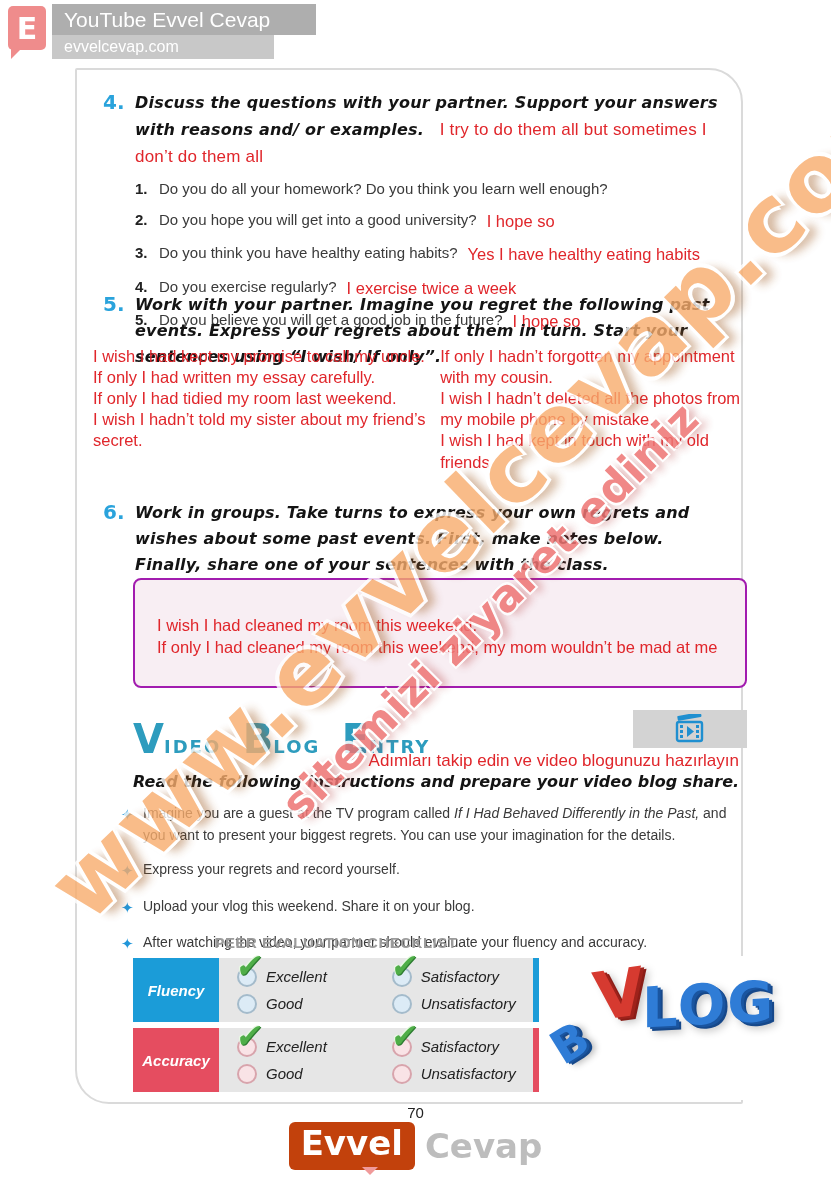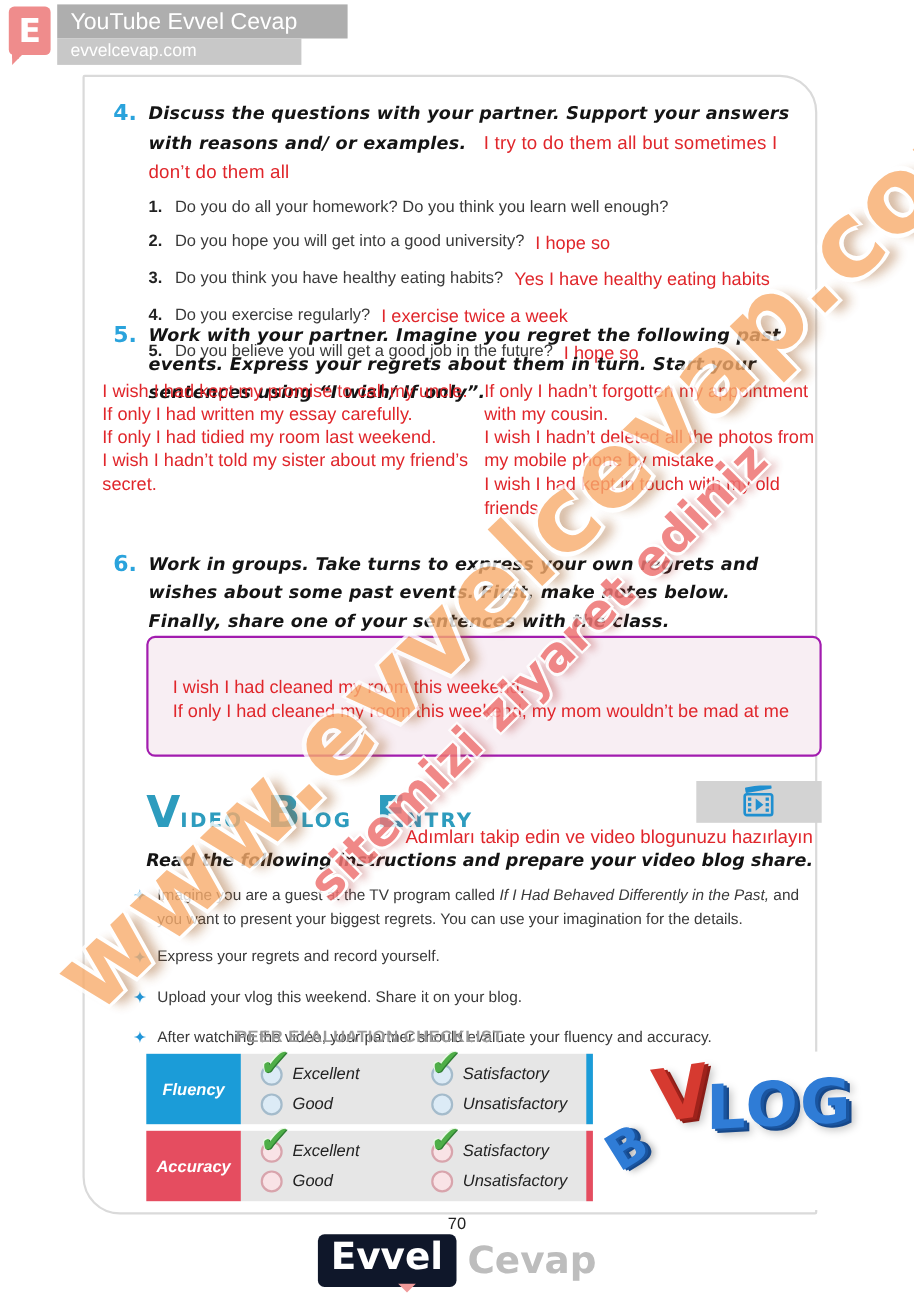--- a/index.html
+++ b/index.html
@@ -91,21 +91,21 @@
           transform:rotate(-8deg); font-family:"DejaVu Sans",sans-serif;
           text-shadow:3px 2px 0 #9e221b, 5px 4px 0 #8a1d17, 7px 6px 8px rgba(0,0,0,.25); }
   .vl-log { position:absolute; left:94px; top:16px; font-size:56px; font-weight:bold; color:#2F7CD6;
           letter-spacing:2px; transform:skewY(-3deg); font-family:"DejaVu Sans",sans-serif;
           text-shadow:3px 2px 0 #1a55a0, 5px 4px 0 #16488a, 7px 6px 8px rgba(0,0,0,.25); }
 
   
   .pg-num { position:absolute; left:0; right:0; top:1104px; text-align:center; font-size:15px; color:#222; }
   .logo { position:absolute; left:0; right:0; top:1122px; display:flex; justify-content:center;
           align-items:center; }
-  .logo-left { background:#0f172a; color:#fff; font-weight:bold; font-size:34px;
+  .logo-left { background:#c2410c; color:#fff; font-weight:bold; font-size:34px;
                padding:1px 12px 7px; border-radius:6px; position:relative;
                font-family:"DejaVu Sans",sans-serif; }
   .logo-left::after { content:""; position:absolute; bottom:-13px; left:58%;
                border:8px solid transparent; border-top-color:#F09A9A; }
   .logo-right { color:#BDBDBD; font-weight:bold; font-size:34px; margin-left:10px;
                font-family:"DejaVu Sans",sans-serif; }
 
   
   .wm { position:absolute; pointer-events:none; font-family:"DejaVu Sans",sans-serif;
         font-weight:bold; text-align:center; white-space:nowrap; z-index:50; }

